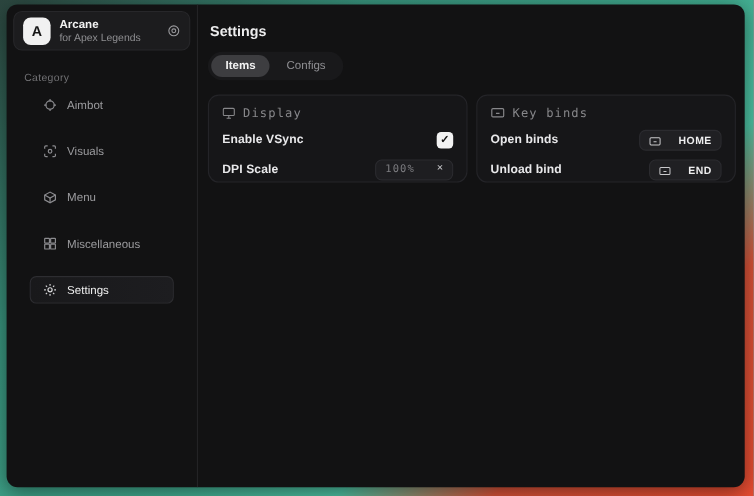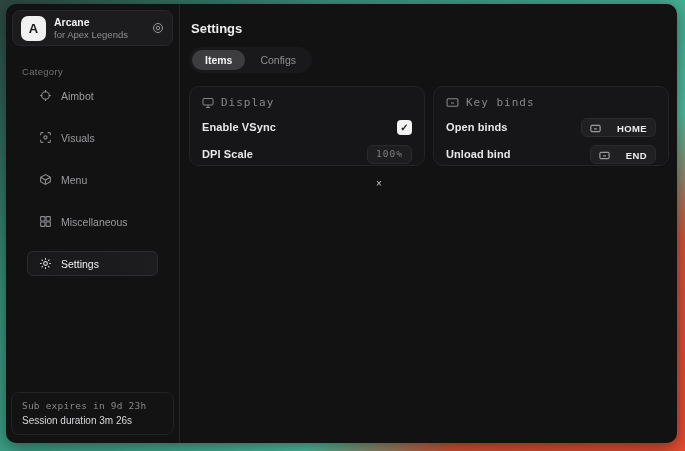--- a/index.html
+++ b/index.html
@@ -65,21 +65,21 @@
   .card-head .cico { display:flex; color:#87878a; }
   .card-title { font-family:"DejaVu Sans Mono", monospace; font-size:11px; letter-spacing:1px; }
   .row { display:flex; align-items:center; justify-content:space-between; margin-top:9px; height:18px; }
   .row-label { font-size:11px; font-weight:bold; color:#e8e8ea; letter-spacing:.1px; }
   .checkbox {
     width:15px; height:15px; background:#f2f2f2; border-radius:4px; cursor:pointer;
     display:flex; align-items:center; justify-content:center; color:#141414; font-size:10px; font-weight:bold;
   }
   .dpi-field {
     display:flex; gap:20px; background:#1e1e21; border:1px solid #2b2b2f;
-    border-radius:6px; padding:2px 8px; height:19px; cursor:text;flex-direction:column;
+    border-radius:6px; padding:2px 8px; height:19px; cursor:text;
   }
   .dpi-value { font-family:"DejaVu Sans Mono", monospace; font-size:9.5px; color:#7e7e82; letter-spacing:1px; }
   .dpi-clear { color:#c9c9cc; font-size:10px; cursor:pointer; line-height:1; }
   .key-btn {
     display:flex; align-items:flex-end; gap:16px; background:#202023; border:1px solid #2b2b2f;
     border-radius:6px; padding:2px 8px; height:19px; cursor:pointer; color:#eeeeef;
   }
   .key-btn .kico { display:flex; color:#c9c9cc; }
   .key-label { font-size:9.5px; font-weight:bold; letter-spacing:.4px; }
 </style>
@@ -160,24 +160,20 @@
             <circle cx="12" cy="12" r="3.5"></circle>
             <path d="M12 2v3M12 19v3M2 12h3M19 12h3M4.9 4.9l2.1 2.1M17 17l2.1 2.1M19.1 4.9L17 7M7 17l-2.1 2.1"></path>
           </svg>
         </span>
         <span>Settings</span>
       </div>
     </div>
 
     <div class="spacer"></div>
 
-    <div class="sub-card">
-      <div class="sub-line1">Sub expires in 9d 23h</div>
-      <div class="sub-line2">Session duration 3m 26s</div>
-    </div>
   </div>
 
   <div class="main">
 
     <div class="page-title">Settings</div>
 
     <div class="tabs">
       <button class="tab active">Items</button>
       <button class="tab">Configs</button>
     </div>

